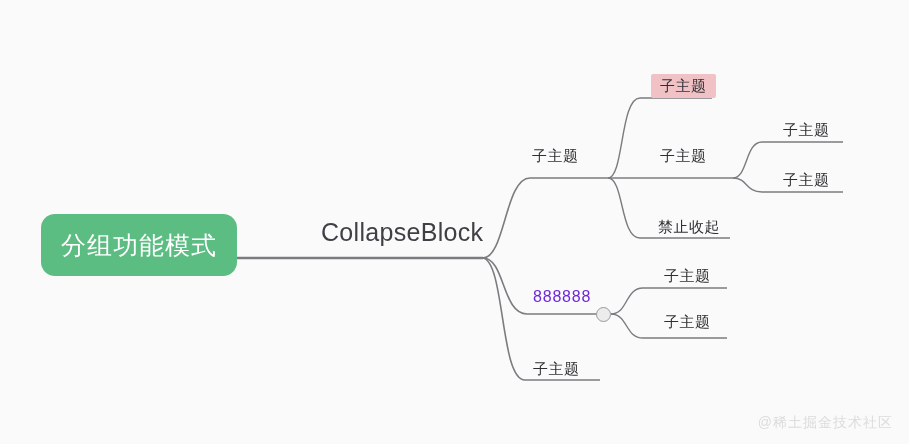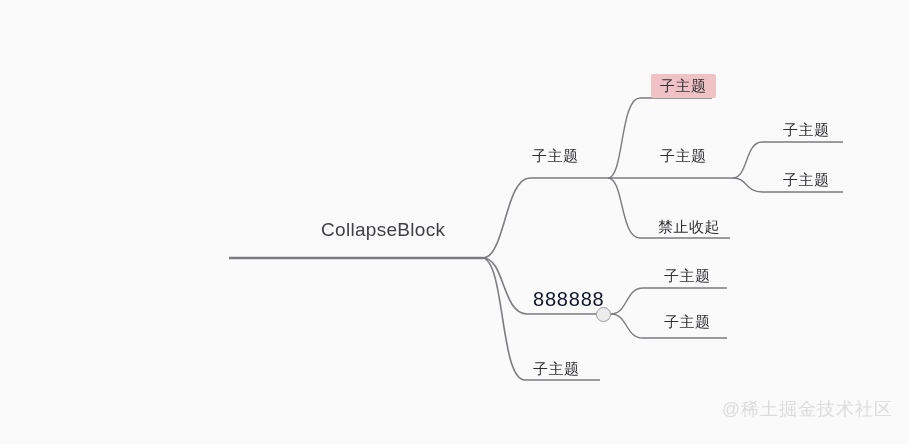--- a/index.html
+++ b/index.html
@@ -45,33 +45,33 @@
     color: #ffffff;
     font-size: 25px;
     display: flex;
     align-items: center;
     justify-content: center;
     letter-spacing: 1px;
     cursor: default;
   }
   
   .lvl2-node {
-    font-size: 19px;
+    font-size: 25px;
     color: #3f3f46;
     letter-spacing: 0.3px;
   }
   
   .topic {
     font-size: 15px;
     color: #2f2f33;
     letter-spacing: 0.5px;
   }
   .topic.num {
-    font-size: 20px;
-    color: #0f172a;
+    font-size: 16px;
+    color: #6d28d9;
     letter-spacing: 0.8px;
   }
   .topic.selected {
     background: #f0c2c5;
     padding: 4px 9px 5px 9px;
     border-radius: 2px;
   }
   
   .collapse-handle {
     position: absolute;
@@ -79,22 +79,22 @@
     height: 15px;
     border-radius: 50%;
     background: #ececec;
     border: 1px solid #9a9a9a;
     box-sizing: border-box;
     cursor: pointer;
   }
   .watermark {
     position: absolute;
     right: 16px;
-    bottom: 23px;
-    font-size: 18px;
+    bottom: 12px;
+    font-size: 14px;
     color: #dcdcdc;
     letter-spacing: 1px;
     user-select: none;
   }
 </style>
 </head>
 <body>
 
 <div id="canvas">
 
@@ -114,20 +114,23 @@
 
     <path d="M608,178 C 624,178 620,238 640,238 L730,238" stroke="#7c7c80" stroke-width="1.4" fill="none"></path>
 
     <path d="M733,178 C 748,178 745,142 762,142 L843,142" stroke="#7c7c80" stroke-width="1.4" fill="none"></path>
     <path d="M733,178 C 748,178 745,192 762,192 L843,192" stroke="#7c7c80" stroke-width="1.4" fill="none"></path>
 
     <path d="M611,314 C 628,314 625,288 643,288 L727,288" stroke="#7c7c80" stroke-width="1.4" fill="none"></path>
     <path d="M611,314 C 628,314 625,338 643,338 L727,338" stroke="#7c7c80" stroke-width="1.4" fill="none"></path>
   </svg>
 
+  <div class="node root-node">
+    <span>分组功能模式</span>
+  </div>
 
   <div class="node lvl2-node" style="left:313px; top:220px;">
     <span>CollapseBlock</span>
   </div>
 
   <div class="node topic" style="left:524px; top:148px;">
     <span>子主题</span>
   </div>
 
   <div class="node topic selected" style="left:643px; top:74px;">

